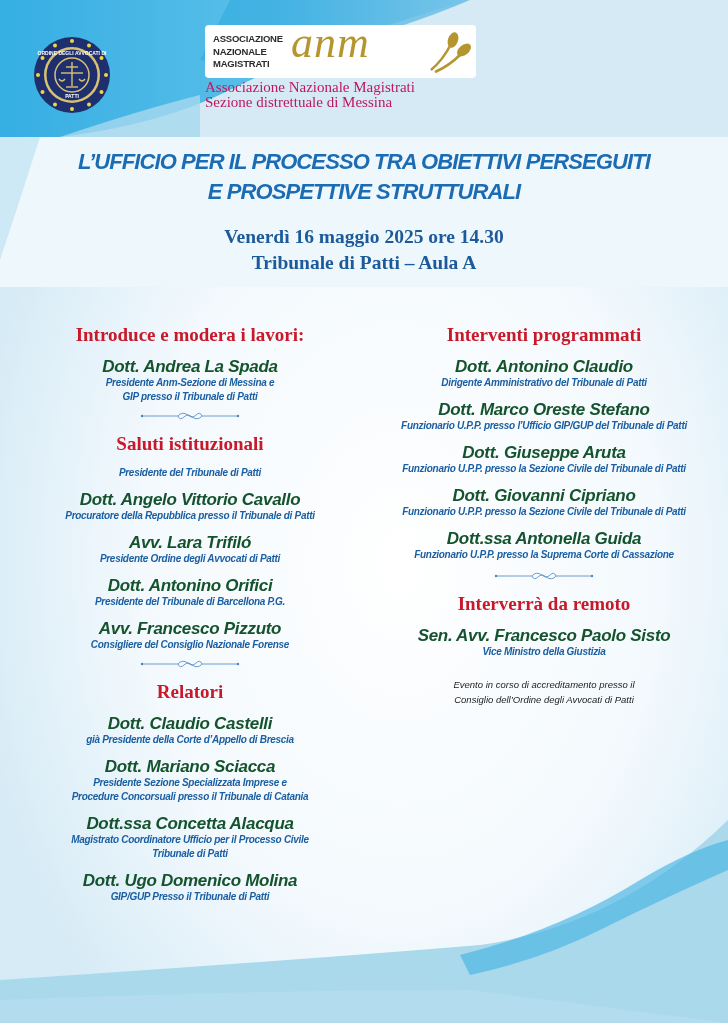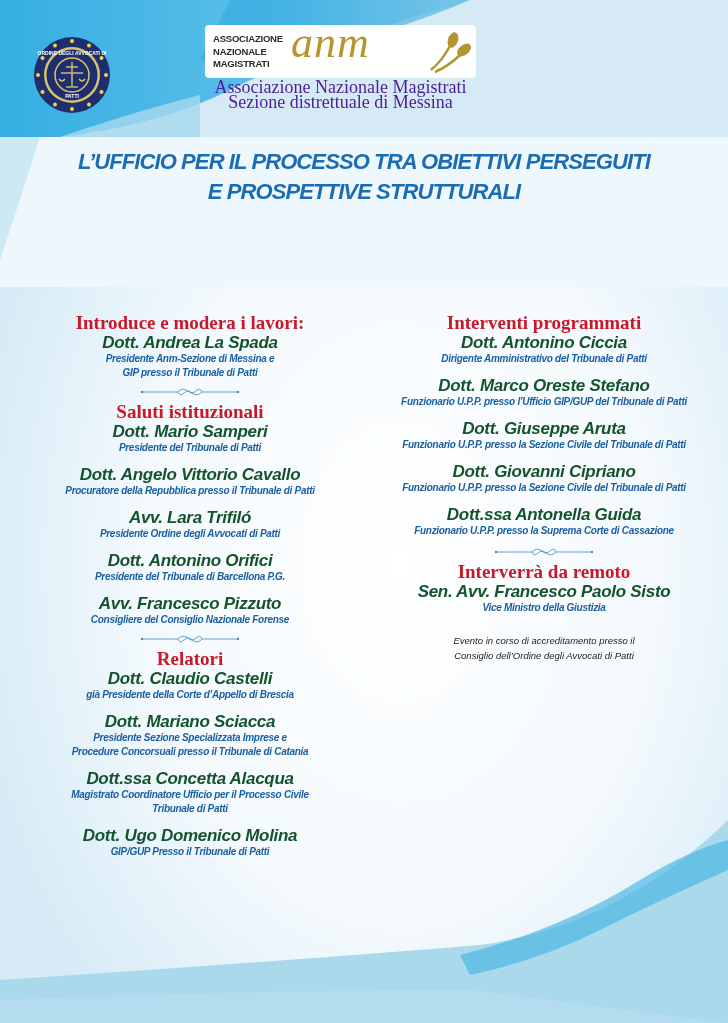--- a/index.html
+++ b/index.html
@@ -20,41 +20,41 @@
     .anm-small {
       position: absolute; left: 8px; top: 8px; font-family: "Liberation Sans", sans-serif;
       font-weight: bold; font-size: 9.5px; line-height: 12.5px; color: #2b2b2b; letter-spacing: -0.2px;
     }
     .anm-big {
       position: absolute; left: 86px; top: -8px; font-family: "Liberation Serif", serif;
       font-style: italic; font-size: 44px; color: #b59530; letter-spacing: 1px;
     }
     .anm-wheat { position: absolute; left: 224px; top: 5px; width: 42px; height: 44px; }
     .anm-sub {
-      position: absolute; left: 205px; top: 80px; width: 271px; text-align: center;
-      font-family: "Liberation Serif", serif; font-size: 18px; line-height: 15px; color: #4c1d95;
+      position: absolute; left: 205px; top: 80px; width: 271px; text-align: left;
+      font-family: "Liberation Serif", serif; font-size: 15px; line-height: 15px; color: #be185d;
     }
     .main-title {
       position: absolute; left: 0; top: 147px; width: 728px; text-align: center;
       font-family: "Liberation Sans", sans-serif; font-weight: bold; font-style: italic;
       font-size: 22px; line-height: 30px; color: #1b6cb3; letter-spacing: -0.9px;
     }
     .date-line {
       position: absolute; left: 0; top: 224px; width: 728px; text-align: center;
       font-family: "Liberation Serif", serif; font-weight: bold; font-size: 19.5px;
       line-height: 26px; color: #1d5a99;
     }
 
     
     .col { position: absolute; text-align: center; }
     .col-left { left: 20px; width: 340px; top: 313px; }
     .col-right { left: 360px; width: 368px; top: 313px; }
     .section-head {
       font-family: "Liberation Serif", serif; font-weight: bold; font-size: 19px;
-      line-height: 20px; color: #c8192a; margin: 0;
+      line-height: 20px; color: #c8192a; margin: 12px;
     }
     .person { margin: 0 0 10px 0; }
     .name {
       font-family: "Liberation Sans", sans-serif; font-weight: bold; font-style: italic;
       font-size: 17px; line-height: 19px; color: #14532d; letter-spacing: -0.3px;
     }
     .role {
       font-family: "Liberation Sans", sans-serif; font-weight: bold; font-style: italic;
       font-size: 10px; line-height: 14px; color: #1b5fa3; letter-spacing: -0.3px;
     }
@@ -146,40 +146,43 @@
   </div>
   <div class="anm-sub">
     <div>Associazione Nazionale Magistrati</div>
     <div>Sezione distrettuale di Messina</div>
   </div>
 
   <div class="main-title">
     <div>L’UFFICIO PER IL PROCESSO TRA OBIETTIVI PERSEGUITI</div>
     <div>E PROSPETTIVE STRUTTURALI</div>
   </div>
+  <div class="date-line">
+    <div>Venerdì 16 maggio 2025 ore 14.30</div>
+    <div>Tribunale di Patti – Aula A</div>
+  </div>
 
   <div class="col col-left">
 
     <div class="section-head">Introduce e modera i lavori:</div>
     <div class="person">
       <div class="name">Dott. Andrea La Spada</div>
       <div class="role">Presidente Anm-Sezione di Messina e</div>
       <div class="role">GIP presso il Tribunale di Patti</div>
     </div>
     <svg class="divider" style="margin-top:-4px" viewBox="0 0 100 12" xmlns="http://www.w3.org/2000/svg">
       <line x1="2" y1="6" x2="38" y2="6" stroke="#4a86c0" stroke-width="0.8"></line>
       <line x1="62" y1="6" x2="98" y2="6" stroke="#4a86c0" stroke-width="0.8"></line>
       <circle cx="2" cy="6" r="1.2" fill="#4a86c0"></circle>
         <circle cx="98" cy="6" r="1.2" fill="#4a86c0"></circle>
       <path d="M38,6 Q42,1 48,5 Q52,9 56,5 Q60,1 62,6 Q58,11 52,7 Q48,3 44,7 Q40,11 38,6" fill="none" stroke="#4a86c0" stroke-width="0.8"></path>
     </svg>
 
     <div class="section-head">Saluti istituzionali</div>
     <div class="person">
-      <div class="name">Dott. Mario Samperi</div>
       <div class="role">Presidente del Tribunale di Patti</div>
     </div>
     <div class="person">
       <div class="name">Dott. Angelo Vittorio Cavallo</div>
       <div class="role">Procuratore della Repubblica presso il Tribunale di Patti</div>
     </div>
     <div class="person">
       <div class="name">Avv. Lara Trifiló</div>
       <div class="role">Presidente Ordine degli Avvocati di Patti</div>
     </div>
@@ -216,21 +219,21 @@
     </div>
     <div class="person">
       <div class="name">Dott. Ugo Domenico Molina</div>
       <div class="role">GIP/GUP Presso il Tribunale di Patti</div>
     </div>
   </div>
 
   <div class="col col-right">
     <div class="section-head">Interventi programmati</div>
     <div class="person">
-      <div class="name">Dott. Antonino Ciccia</div>
+      <div class="name">Dott. Antonino Claudio</div>
       <div class="role">Dirigente Amministrativo del Tribunale di Patti</div>
     </div>
     <div class="person">
       <div class="name">Dott. Marco Oreste Stefano</div>
       <div class="role">Funzionario U.P.P. presso l’Ufficio GIP/GUP del Tribunale di Patti</div>
     </div>
     <div class="person">
       <div class="name">Dott. Giuseppe Aruta</div>
       <div class="role">Funzionario U.P.P. presso la Sezione Civile del Tribunale di Patti</div>
     </div>

